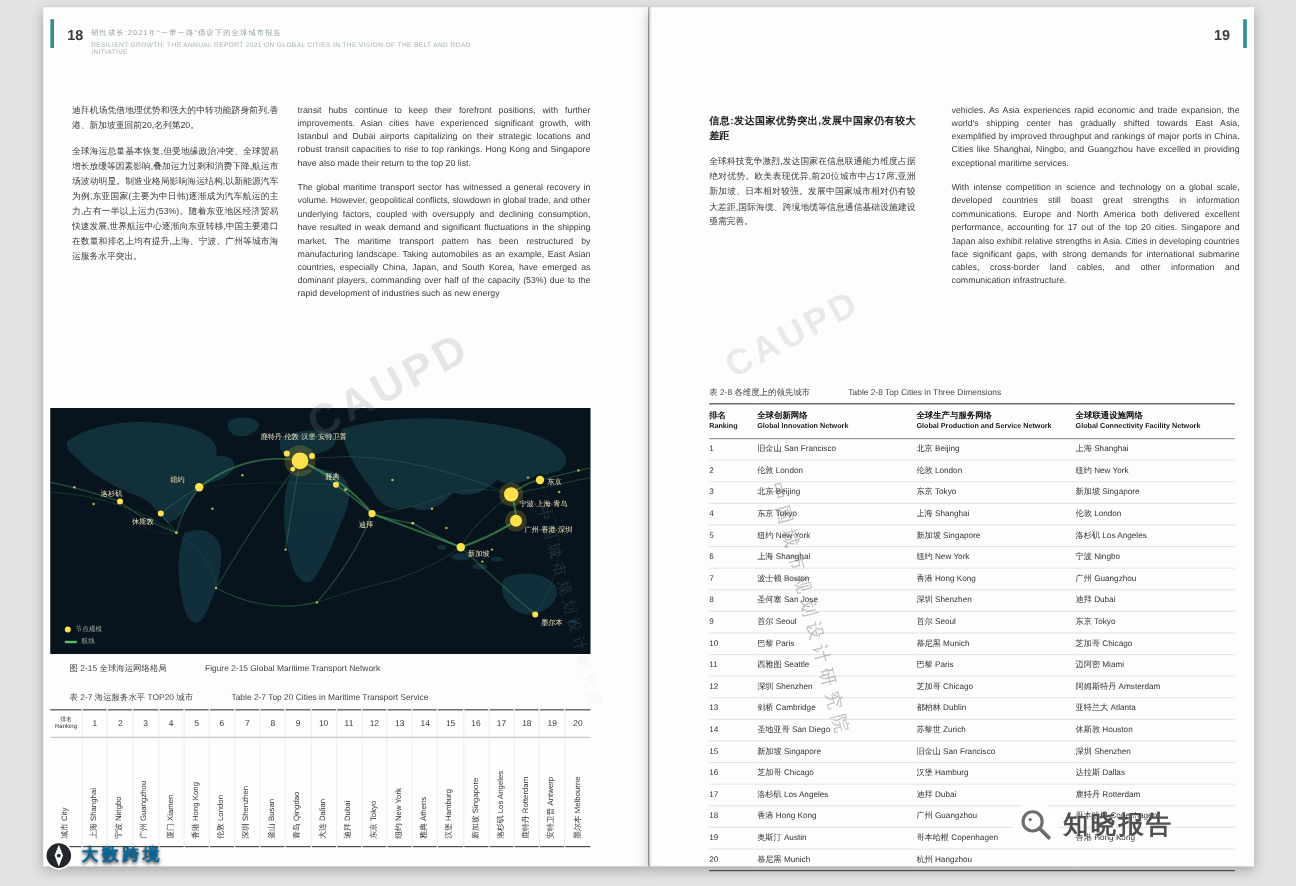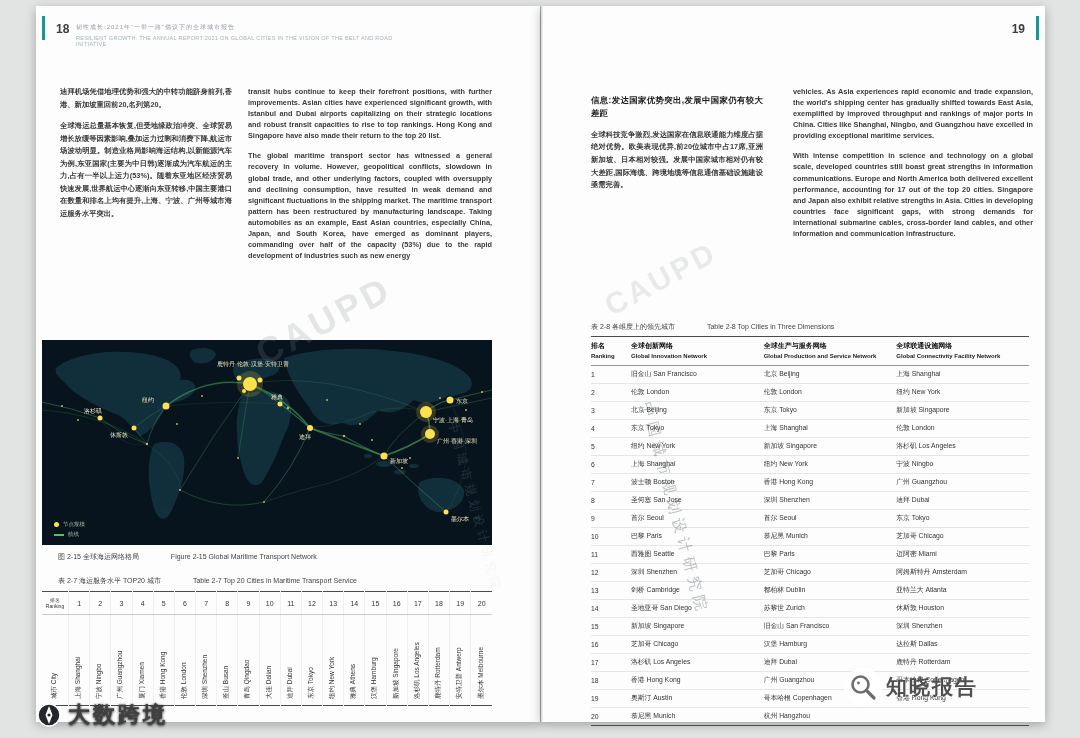--- a/index.html
+++ b/index.html
@@ -7,21 +7,21 @@
   .page{position:absolute;top:6px;width:504px;height:716px;background:#fdfdfd;box-shadow:0 3px 10px rgba(0,0,0,.28);}
   #page-left{left:36px;}
   #page-right{left:541px;}
   .spine{position:absolute;left:540px;top:6px;width:3px;height:716px;background:linear-gradient(90deg,rgba(0,0,0,.22),rgba(0,0,0,.04));z-index:6;}
   .accent-bar{position:absolute;top:10px;width:3px;height:24px;background:#2e8f8f;}
   .header-num{position:absolute;top:16px;font-size:12px;font-weight:bold;color:#3c3c3c;}
   .header-title{position:absolute;top:17px;left:40px;width:330px;}
   .header-title .zh{font-size:6px;color:#8fa0a6;letter-spacing:1px;margin-bottom:3px;}
   .header-title .en{font-size:5.5px;color:#a5b2b6;letter-spacing:.3px;}
   .col{position:absolute;top:80px;height:250px;overflow:hidden;font-size:7.3px;color:#3a3a3a;line-height:1.72;text-align:justify;}
-  .col p{margin:0 0 9px;font-weight:bold;}
+  .col p{margin:0 0 9px;}
   .col-zh-left{left:24px;width:172px;}
   .col-en-left{left:212px;width:244px;line-height:1.52;}
   .col-zh-right{left:50px;width:172px;}
   .col-en-right{left:252px;width:240px;line-height:1.52;}
   .h-zh{font-size:8.4px;font-weight:bold;color:#1c1c1c;line-height:1.6;margin:8px 0 8px !important;}
   .h-en{font-weight:bold;color:#101010;margin:8px 0 7px !important;}
   
   #map{position:absolute;left:6px;top:334px;width:450px;height:205px;background:#071019;}
   #map svg{display:block;}
   .map-label{fill:#ece5bd;font-size:6px;}
@@ -54,21 +54,21 @@
   #table28 tbody tr:last-child td{border-bottom:1.5px solid #4a4a4a;}
   .t28-rank{color:#444;}
   
   .wm{position:absolute;z-index:8;pointer-events:none;font-weight:bold;white-space:nowrap;}
   #wm1{left:250px;top:300px;transform:rotate(-28deg);font-size:36px;letter-spacing:4px;color:rgba(130,142,142,.20);}
   #wm2{left:600px;top:262px;transform:rotate(-28deg);font-size:30px;letter-spacing:3px;color:rgba(130,142,142,.17);}
   #wm3{left:655px;top:400px;transform:rotate(75deg);transform-origin:left top;font-size:15px;letter-spacing:5px;color:rgba(90,100,105,.40);font-weight:normal;}
   #wm4{left:460px;top:420px;transform:rotate(75deg);transform-origin:left top;font-size:12px;letter-spacing:4px;color:rgba(190,200,200,.16);font-weight:normal;}
   
   #logo-left{position:absolute;left:36px;top:700px;display:flex;align-items:center;gap:6px;z-index:20;}
-  #logo-left .logo-text{font-size:22px;font-weight:bold;color:#404040;letter-spacing:3px;text-shadow:0 1px 3px rgba(0,0,0,.75),0 0 2px rgba(0,0,0,.5);}
+  #logo-left .logo-text{font-size:14px;font-weight:bold;color:#0369a1;letter-spacing:3px;text-shadow:0 1px 3px rgba(0,0,0,.75),0 0 2px rgba(0,0,0,.5);}
   #logo-right{position:absolute;left:844px;top:668px;display:flex;align-items:center;gap:4px;z-index:20;}
   #logo-right .logo-text{font-size:21px;font-weight:bold;color:#4f4f4f;letter-spacing:2px;text-shadow:0 1px 0 rgba(255,255,255,.8);}
   .mag-wrap{width:38px;height:38px;border-radius:50%;background:rgba(255,255,255,.92);display:flex;align-items:center;justify-content:center;}
 </style>
 </head>
 <body>
 
 <div class="page" id="page-left">
   <div class="accent-bar" style="left:6px;"></div>
   <div class="header-num" style="left:20px;">18</div>

